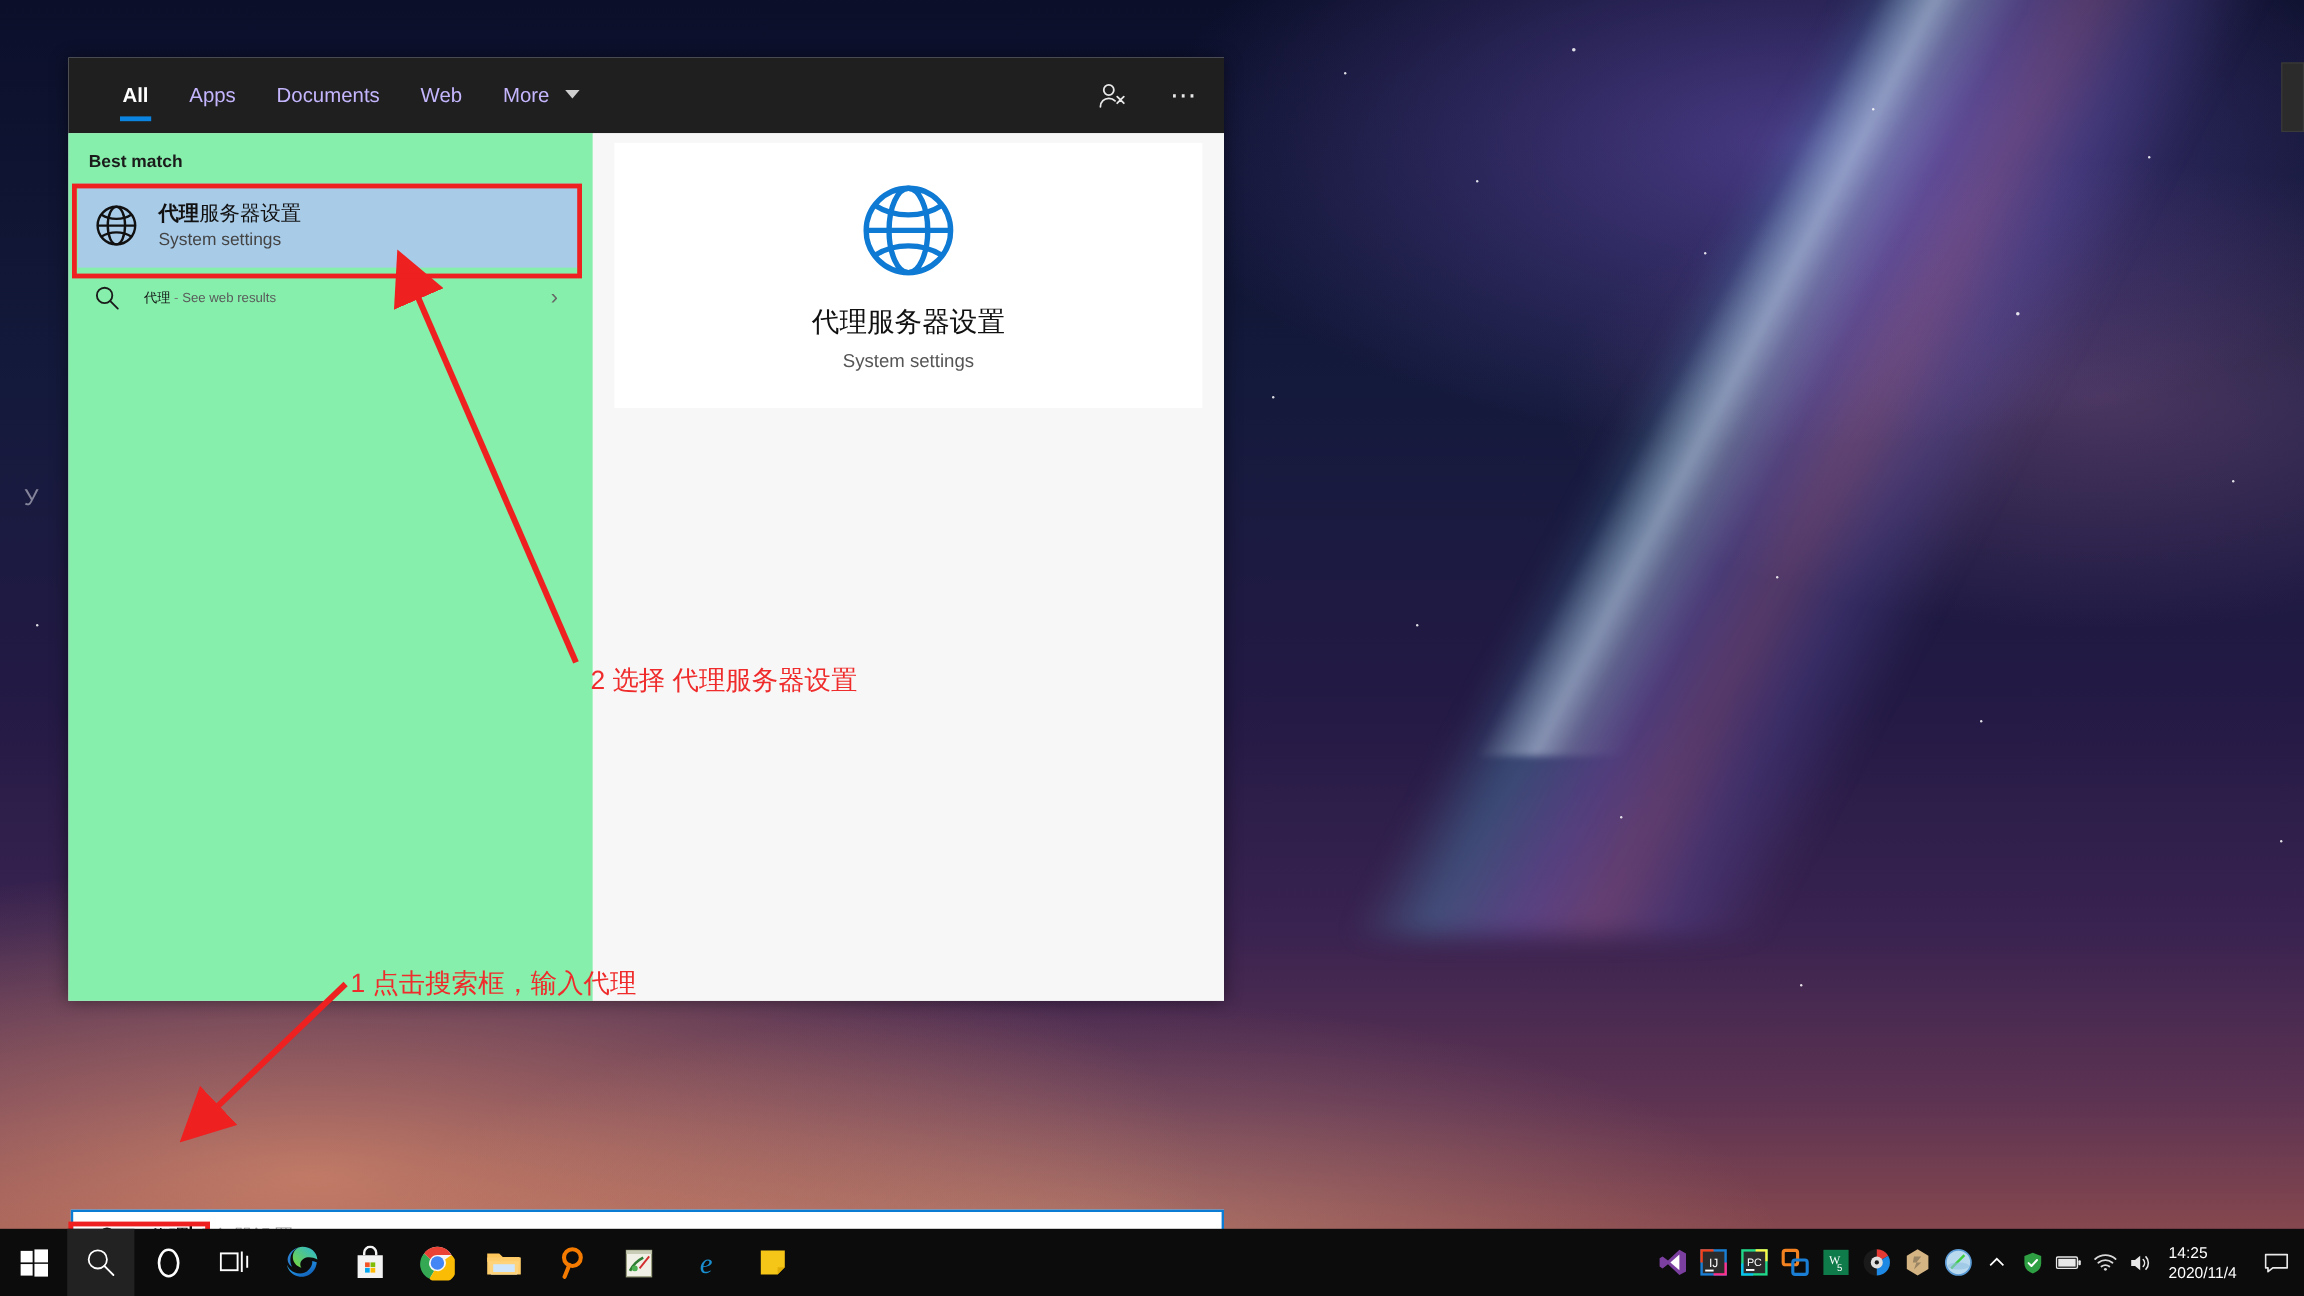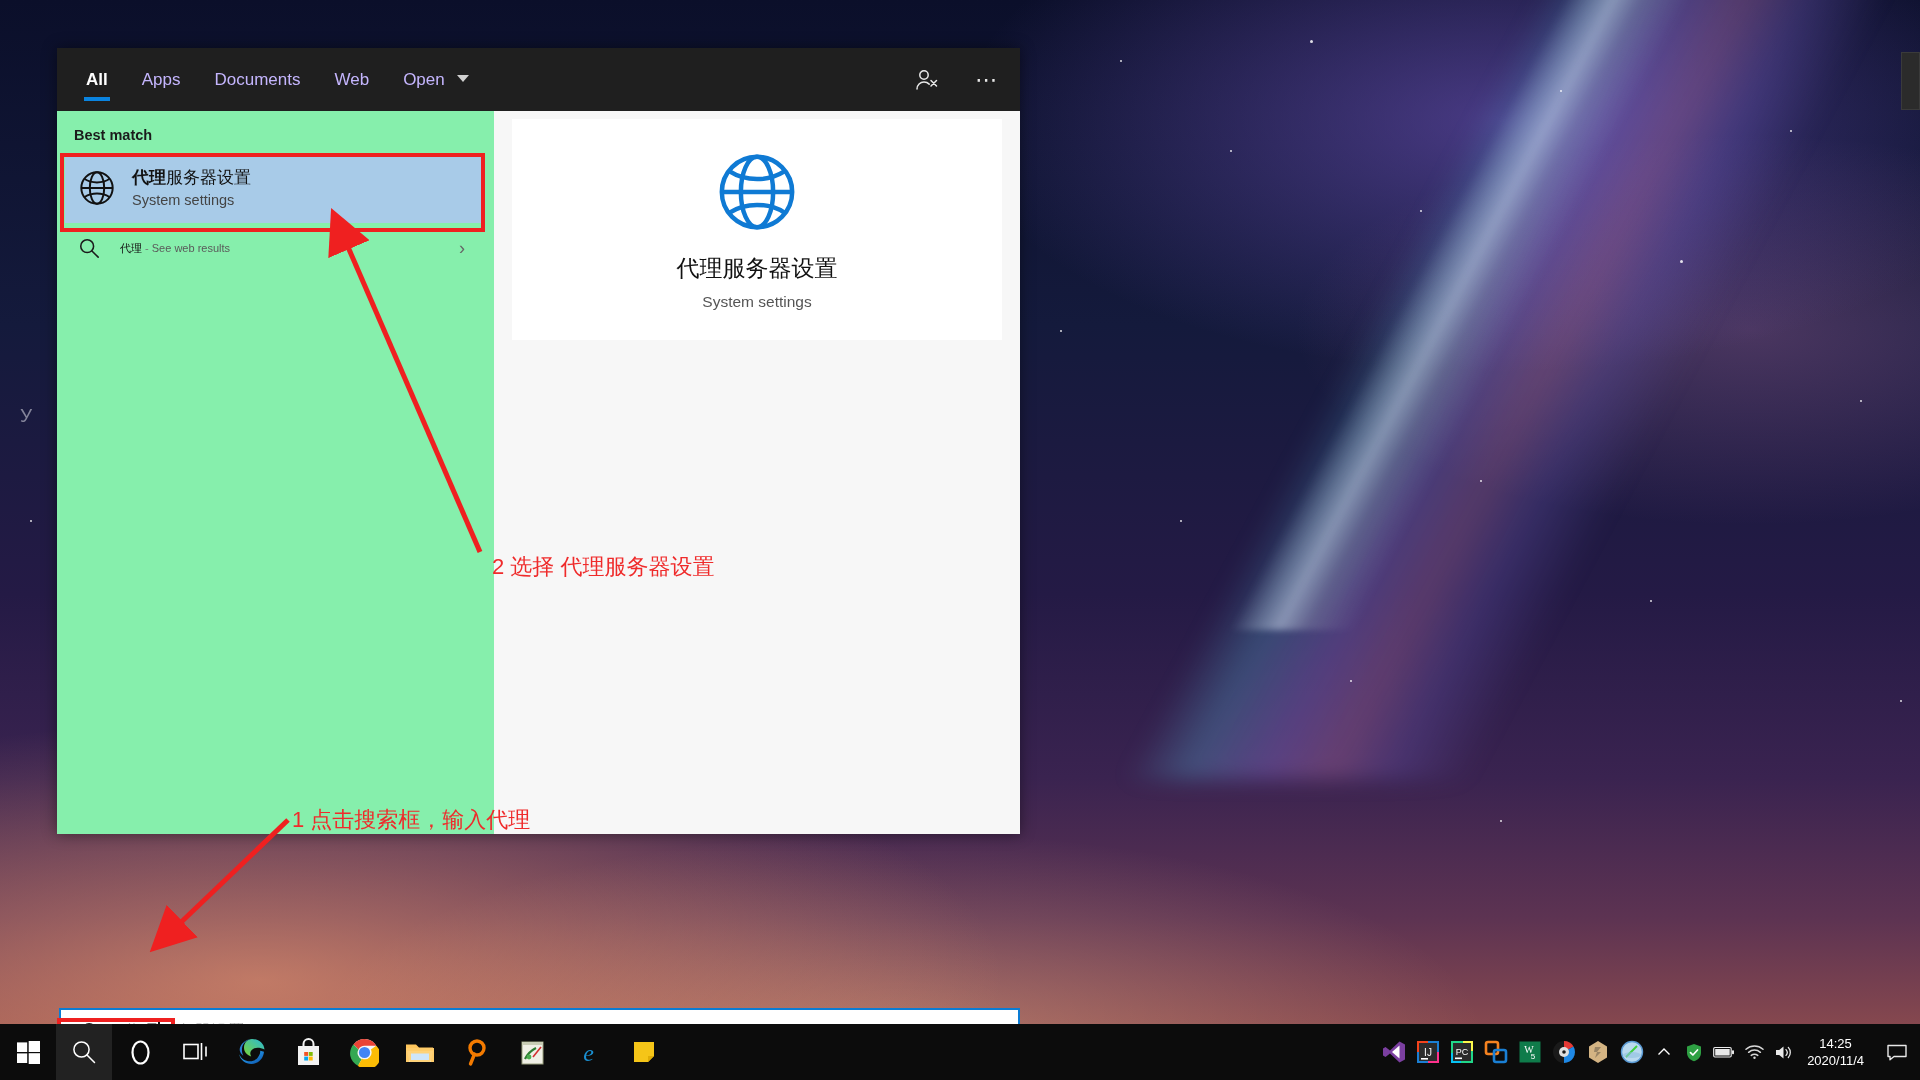--- a/index.html
+++ b/index.html
@@ -60,21 +60,21 @@
     width: 963px; height: 786px;
     background: #f2f2f2;
     box-shadow: 0 0 14px rgba(0,0,0,.45);
   }
   
   #panel-header {
     height: 63px;
     background: #1f1f1f;
     display: flex;
     align-items: center;
-    padding-left: 12px;
+    padding-left: 28px;
     position: relative;
   }
   .tab {
     position: relative;
     color: #c4b5fd;
     font-size: 17px;
     padding: 0 17px;
     height: 63px;
     line-height: 63px;
     cursor: default;
@@ -242,21 +242,21 @@
     flex: 0 0 auto;
   }
   .tb-item.highlight { background: #222222; }
   .tb-spacer { flex: 1 1 auto; }
   #tray {
     display: flex; align-items: center; height: 56px; padding-right: 2px;
   }
   .tray-ico { width: 30px; height: 56px; display: flex; align-items: center; justify-content: center; cursor: default; }
   #clock {
     color: #fff; font-size: 13px; line-height: 17px;
-    text-align: center; padding: 0 12px 0 8px; cursor: default;
+    text-align: left; padding: 0 12px 0 8px; cursor: default;
   }
   #notif { width: 42px; height: 56px; display: flex; align-items: center; justify-content: center; }
 </style>
 </head>
 <body>
 
 <div id="desktop">
   <div id="galaxy-band"></div>
   <div id="galaxy-streak"></div>
 
@@ -290,21 +290,21 @@
       <div class="tab">
         <span>Apps</span>
       </div>
       <div class="tab">
         <span>Documents</span>
       </div>
       <div class="tab">
         <span>Web</span>
       </div>
       <div class="tab">
-        <span>Open</span>
+        <span>More</span>
         <span class="caret"></span>
       </div>
 
       <div id="header-right">
         <div class="hdr-btn">
           <svg width="26" height="26" viewBox="0 0 26 26" aria-hidden="true">
             <circle cx="10" cy="8" r="4.2" fill="none" stroke="#e8e8e8" stroke-width="1.5"></circle>
             <path d="M3 22c0-4.2 3.2-7 7-7 2.1 0 3.9.8 5.2 2.1" fill="none" stroke="#e8e8e8" stroke-width="1.5" stroke-linecap="round"></path>
             <path d="M17 13.5l5.5 5.5M22.5 13.5L17 19" fill="none" stroke="#e8e8e8" stroke-width="1.5" stroke-linecap="round"></path>
           </svg>

